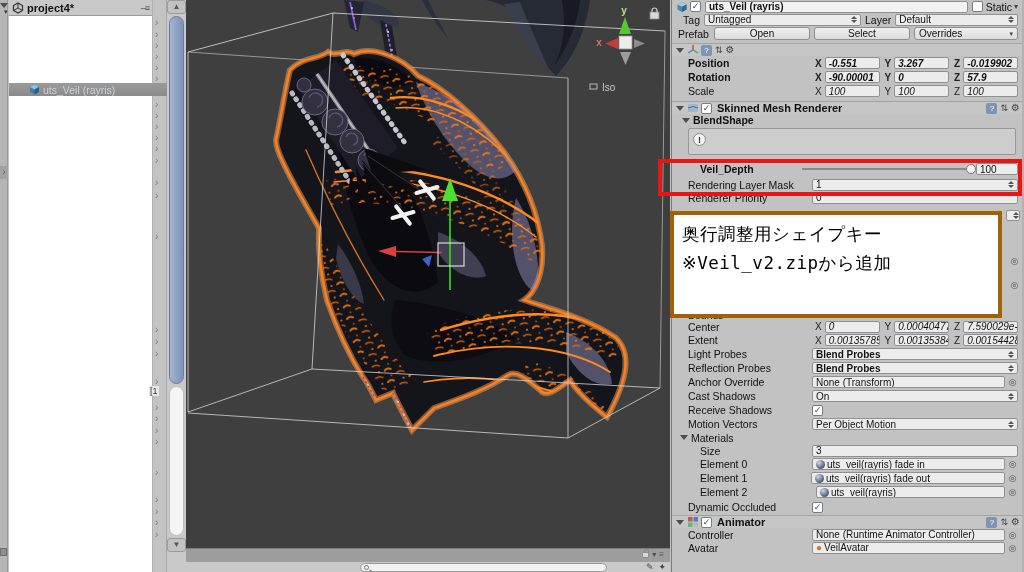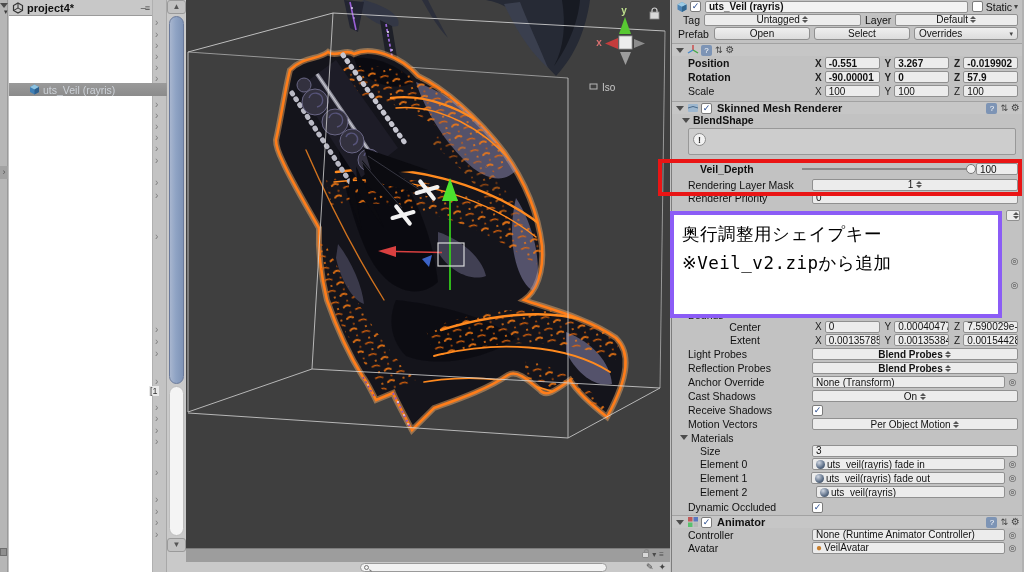--- a/index.html
+++ b/index.html
@@ -41,51 +41,51 @@
   #search-pill .mag::after{content:"";position:absolute;left:4px;top:4px;width:3px;height:1px;background:#777;transform:rotate(40deg);}
   #bottom-strip .tools{position:absolute;right:4px;top:0;font-size:9px;color:#444;display:flex;gap:5px;line-height:11px;}
   .padlock{width:7px;height:6px;background:#d8d8d8;border:1px solid #8a8a8a;position:relative;border-radius:1px;}
   .padlock::before{content:"";position:absolute;left:1px;top:-4px;width:3px;height:3px;border:1px solid #8a8a8a;border-bottom:none;border-radius:3px 3px 0 0;}
   
   #inspector{position:absolute;left:671px;top:0;width:353px;height:572px;background:#c2c2c2;border-left:1px solid #7d7d7d;color:#111;font-size:10.5px;}
   #inspector .scrollstrip{position:absolute;right:0;top:0;width:2px;height:572px;background:#b2b2b2;}
   .irow{display:flex;align-items:center;height:14px;padding:0 6px 0 16px;}
   .ilbl{width:124px;flex:none;white-space:nowrap;overflow:hidden;}
   .ilbl.b{font-weight:bold;}
-  .ilbl.r{text-align:center;padding-right:10px;}
+  .ilbl.r{text-align:left;padding-right:10px;}
   .fieldzone{flex:1;display:flex;align-items:center;gap:2px;min-width:0;}
   .field{background:#ececec;border:1px solid #909090;border-radius:2px;height:12px;display:flex;align-items:center;padding:0 3px;white-space:nowrap;overflow:hidden;font-size:10px;}
   .grow{flex:1;min-width:0;}
-  .popup{justify-content:center;}
+  .popup{justify-content:space-between;}
   .puparrow{flex:none;width:7px;display:flex;flex-direction:column;align-items:center;gap:1px;margin-left:2px;}
   .puparrow i{display:block;width:0;height:0;border-left:3px solid transparent;border-right:3px solid transparent;}
   .puparrow .up{border-bottom:3px solid #555;}
   .puparrow .dn{border-top:3px solid #555;}
   .picker{flex:none;width:11px;text-align:center;color:#555;font-size:9px;font-family:"DejaVu Sans",sans-serif;}
   .axis{font-size:10px;color:#222;margin:0 1px 0 3px;flex:none;}
-  .axfield{flex:1;min-width:0;}
+  .axfield{flex:1;min-width:0;font-style:italic;}
   .chk{width:11px;height:11px;background:#fff;border:1px solid #7b7b7b;border-radius:2px;color:#274a8c;font-size:9px;line-height:9px;text-align:center;font-weight:bold;flex:none;}
   .fold{width:0;height:0;border-left:4px solid transparent;border-right:4px solid transparent;border-top:5px solid #4c4c4c;flex:none;margin-right:3px;}
   .cheader{display:flex;align-items:center;height:13px;padding:0 4px;border-top:1px solid #a2a2a2;background:#c6c6c6;}
   .cheader .ctitle{font-weight:bold;font-size:11px;margin-left:2px;flex:1;white-space:nowrap;overflow:hidden;}
   .hicons{display:flex;gap:3px;align-items:center;flex:none;}
   .hicon-help{width:11px;height:11px;border-radius:2px;background:#7d94b5;color:#fff;font-size:8px;line-height:11px;text-align:center;}
   .hicon-preset{font-size:9px;color:#444;line-height:1;}
   .hicon-gear{font-size:10px;color:#444;line-height:1;font-family:"DejaVu Sans",sans-serif;}
   .cicon{width:12px;height:12px;flex:none;margin-right:2px;}
   .btn{background:linear-gradient(#efefef,#dcdcdc);border:1px solid #8f8f8f;border-radius:3px;height:13px;display:flex;align-items:center;justify-content:center;font-size:10px;flex:1;}
   .matdot{width:9px;height:9px;border-radius:50%;background:radial-gradient(circle at 35% 30%,#cfd6e2,#5c6e86 60%,#2c3a4e);flex:none;margin-right:2px;}
   .notebox{margin:2px 8px 0 16px;background:#cdcdcd;border:1px solid #989898;border-radius:2px;display:flex;gap:5px;padding:3px 4px;height:27px;overflow:hidden;}
   .noteicon{width:13px;height:13px;border-radius:50%;background:#f2f2f2;border:1px solid #8a8a8a;color:#333;font-size:9px;font-weight:bold;text-align:center;line-height:12px;flex:none;margin-top:1px;}
   .notetext{font-size:9px;line-height:10.5px;color:#222;}
   .slider-track{flex:1;height:2px;background:#8a8a8a;position:relative;margin:0 2px;}
   .slider-thumb{position:absolute;right:-4px;top:-4px;width:10px;height:10px;border-radius:50%;background:#f2f2f2;border:1px solid #777;}
   
   #red-box{position:absolute;left:658px;top:159px;width:364px;height:37px;border:4px solid #ea1515;z-index:50;}
-  #anno-box{position:absolute;left:670px;top:211px;width:332px;height:107px;background:#fff;border:4px solid #8b5cf6;z-index:40;padding:5px 8px;
+  #anno-box{position:absolute;left:670px;top:211px;width:332px;height:107px;background:#fff;border:4px solid #a16207;z-index:40;padding:5px 8px;
             font-family:"DejaVu Sans Mono","DejaVu Sans",monospace;}
   #anno-box .line{font-size:17.5px;color:#000;line-height:29px;letter-spacing:.5px;white-space:nowrap;}
   .ghost-right{position:absolute;z-index:30;}
 </style>
 </head>
 <body>
 
 <div id="app">
 
   <div id="left-rail">

